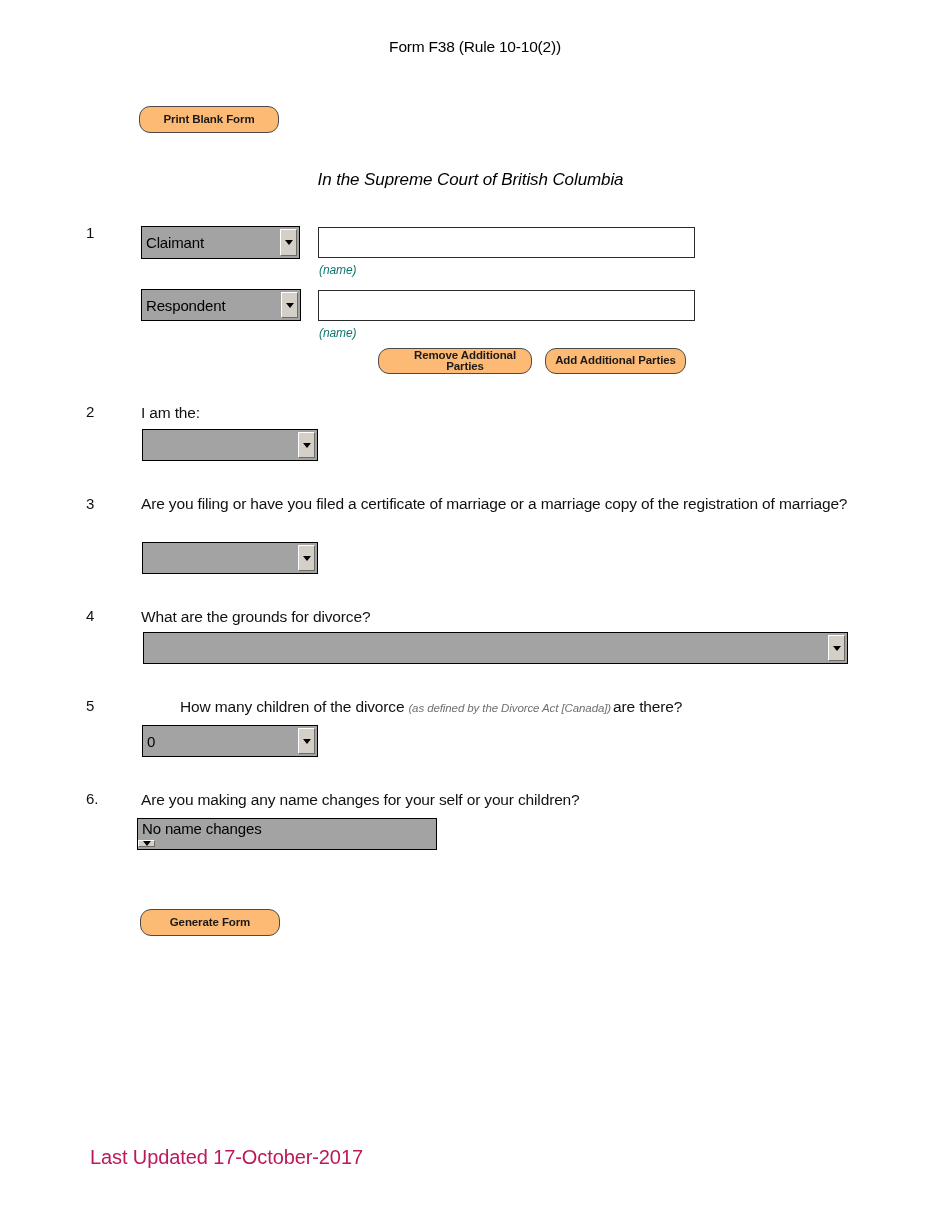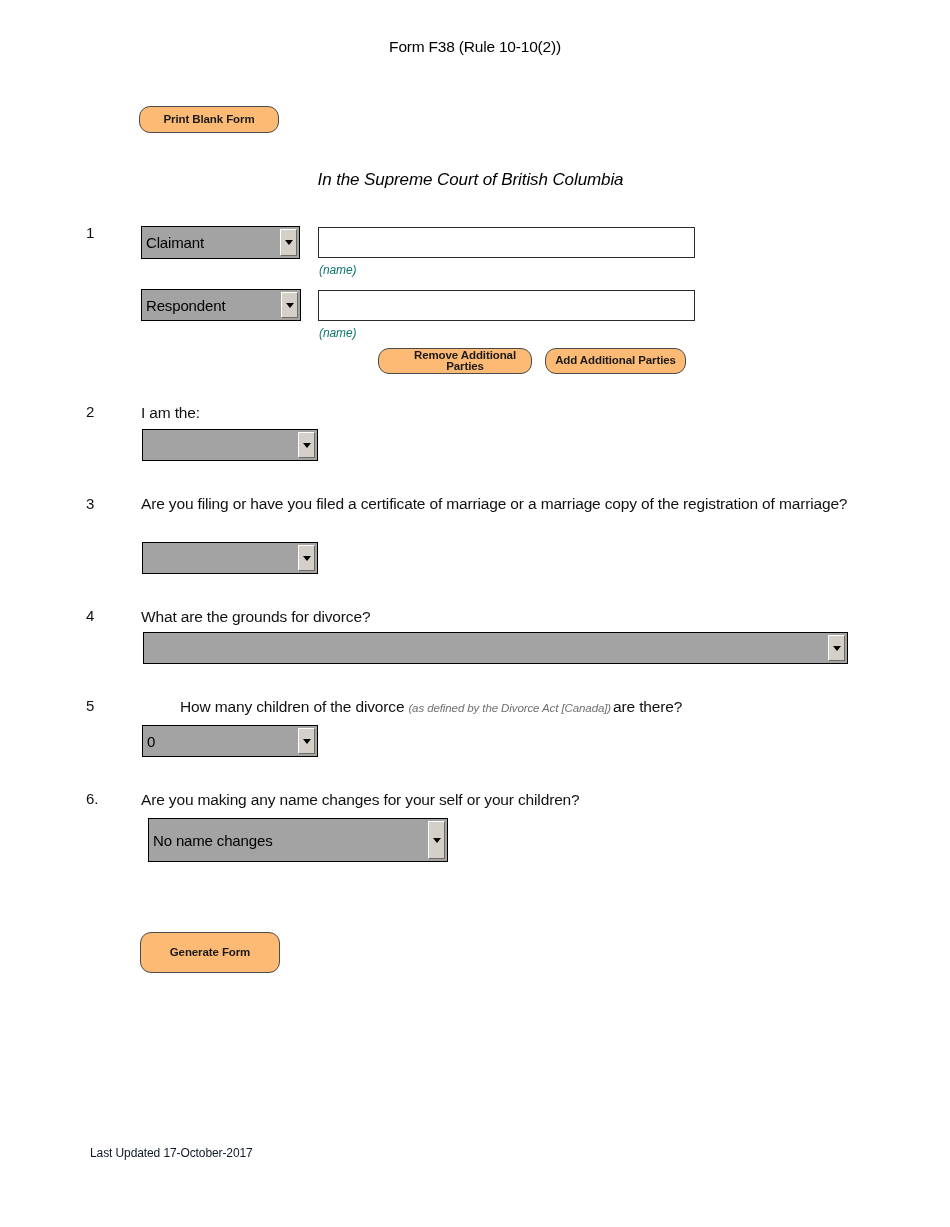--- a/index.html
+++ b/index.html
@@ -50,21 +50,21 @@
     display: flex;
     align-items: center;
     justify-content: center;
     padding: 0;
     cursor: pointer;
     box-sizing: border-box;
   }
   .btn-print     { left: 139px; top: 106px;  width: 140px; height: 27px; }
   .btn-remove    { left: 378px; top: 348px;  width: 154px; height: 26px; padding-left: 20px; }
   .btn-add       { left: 545px; top: 348px;  width: 141px; height: 26px; }
-  .btn-generate  { left: 140px; top: 932px;  width: 140px; height: 41px; text-align: center; }
+  .btn-generate  { left: 140px; top: 909px;  width: 140px; height: 27px; text-align: center; }
 
   
   .court-heading {
     position: absolute;
     left: 0;
     top: 170px;
     width: 941px;
     text-align: center;
     font-size: 17px;
     font-style: italic;
@@ -134,21 +134,21 @@
     border-top: 5px solid #000000;
   }
 
   
   .sel-claimant   { left: 141px; top: 226px; width: 159px; height: 33px; }
   .sel-respondent { left: 141px; top: 289px; width: 160px; height: 32px; }
   .sel-iamthe     { left: 142px; top: 429px; width: 176px; height: 32px; }
   .sel-cert       { left: 142px; top: 542px; width: 176px; height: 32px; }
   .sel-grounds    { left: 143px; top: 632px; width: 705px; height: 32px; }
   .sel-children   { left: 142px; top: 725px; width: 176px; height: 32px; }
-  .sel-namechg    { left: 148px; top: 818px; width: 300px; height: 44px; }
+  .sel-namechg    { left: 137px; top: 818px; width: 300px; height: 32px; flex-direction: column; }
 
   
   .txt {
     position: absolute;
     box-sizing: border-box;
     background: #ffffff;
     border: 1px solid #2b2b2b;
     font-family: "Liberation Sans", sans-serif;
     font-size: 14px;
     color: #000;
@@ -166,22 +166,22 @@
     letter-spacing: -0.1px;
   }
   .name-label-1 { left: 319px; top: 263px; }
   .name-label-2 { left: 319px; top: 326px; }
 
   
   .footer {
     position: absolute;
     left: 90px;
     top: 1146px;
-    font-size: 12px;
-    color: #0f172a;
+    font-size: 20px;
+    color: #be185d;
     letter-spacing: -0.1px;
   }
 </style>
 </head>
 <body>
 
 <div class="page">
 
   <div class="form-title">Form F38 (Rule 10-10(2))</div>
 

